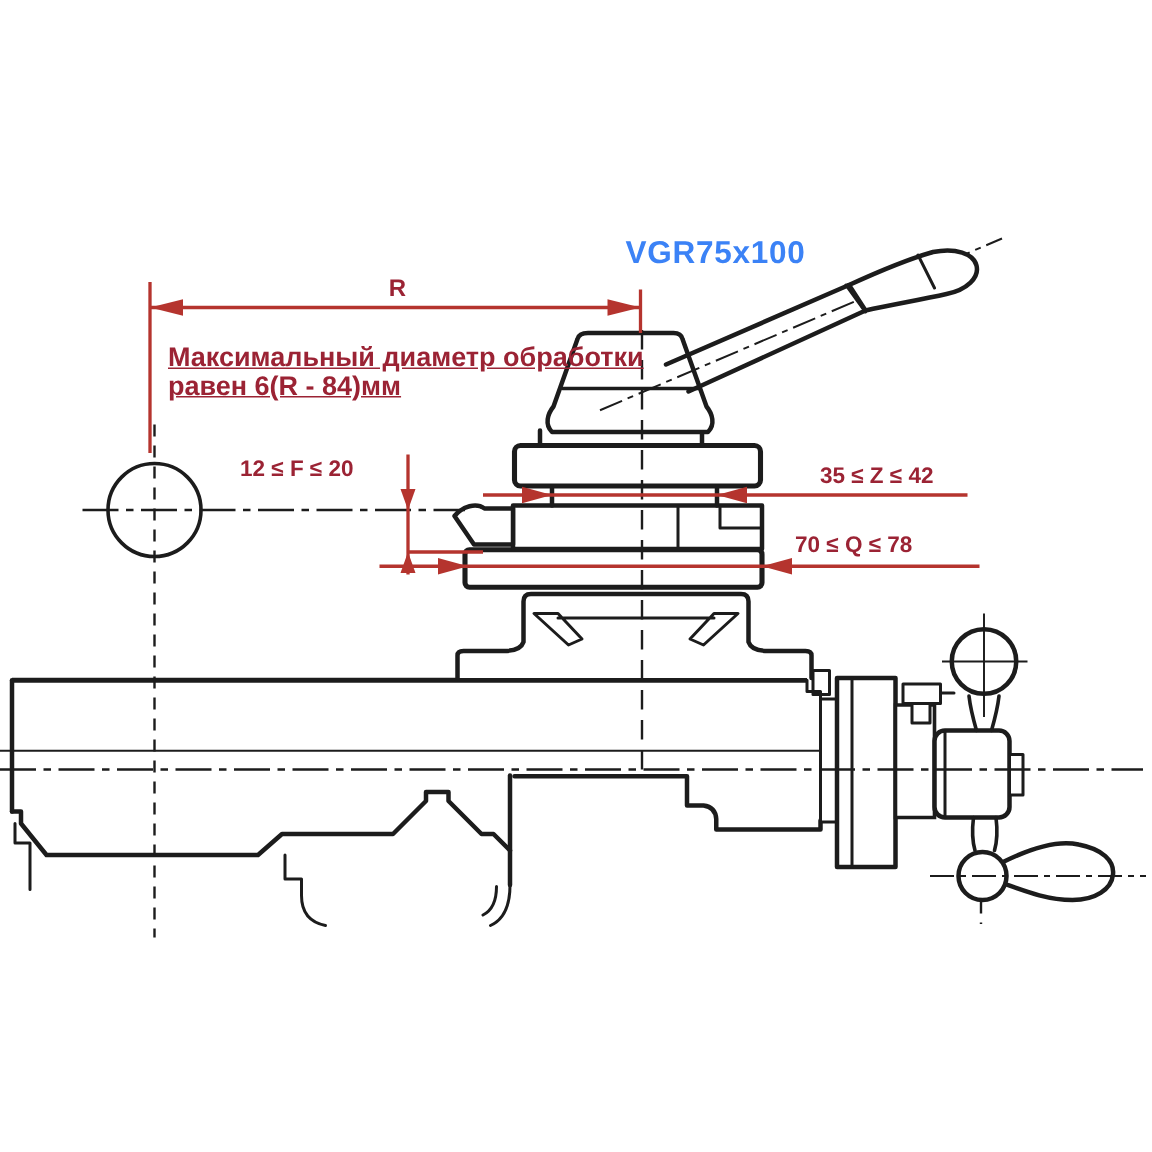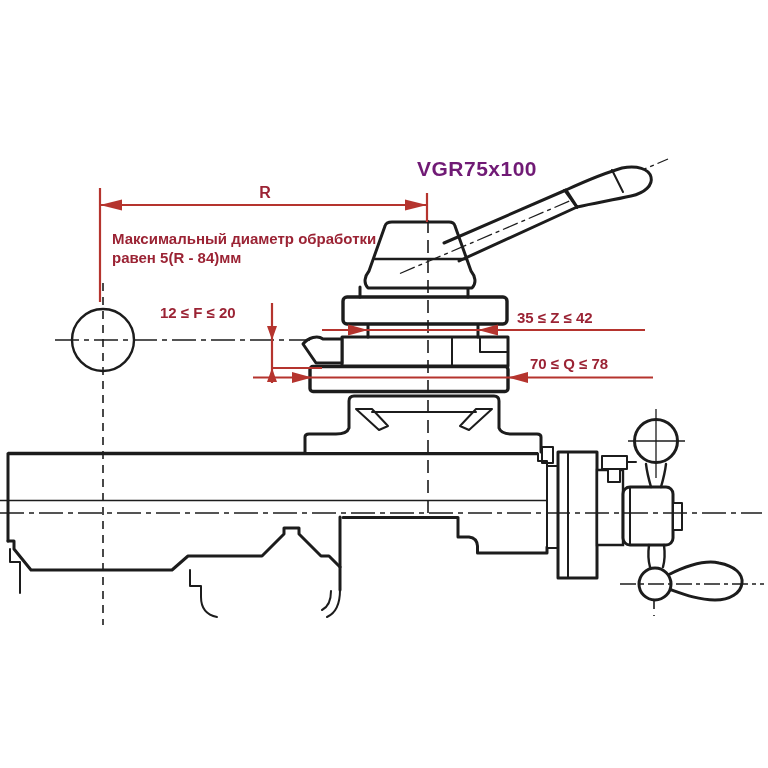--- a/index.html
+++ b/index.html
@@ -22,22 +22,22 @@
   .ink1{stroke:var(--ink);stroke-width:1.3;fill:none;}
   .w{fill:#fff;}
   .cdash{stroke:var(--ink);stroke-width:1.6;fill:none;stroke-dasharray:13 7;}
   .cdash2{stroke:var(--ink);stroke-width:1.6;fill:none;stroke-dasharray:8 6;}
   .cdashdot{stroke:var(--ink);stroke-width:1.6;fill:none;stroke-dasharray:24 5 5 5;}
   .cdashdot-thin{stroke:var(--ink);stroke-width:1.3;fill:none;stroke-dasharray:16 4 4 4;}
   .red{stroke:var(--dimension_red);stroke-width:2.2;fill:none;}
   .redfill{fill:var(--dimension_red);stroke:none;}
   
   .lbl{position:absolute;color:var(--label_maroon);font-weight:bold;white-space:nowrap;}
-  .title{position:absolute;color:#701a75;font-weight:bold;font-size:21px;letter-spacing:.5px;}
-  .note{font-size:15px;line-height:19.5px;}
+  .title{position:absolute;color:#3b82f6;font-weight:bold;font-size:21px;letter-spacing:.5px;}
+  .note{font-size:18px;line-height:19.5px;text-decoration:underline;}
   .dim{font-size:15px;}
 </style>
 </head>
 <body>
 
 <div id="stage">
 
   <svg width="768" height="768" viewBox="0 0 768 768">
 
     <g>
@@ -131,22 +131,22 @@
 
       <path class="red" d="M253,377.5 H653"></path>
       <polygon class="redfill" points="312,377.5 292,372 292,383"></polygon>
       <polygon class="redfill" points="508,377.5 528,372 528,383"></polygon>
     </g>
   </svg>
 
   <div class="title" style="left:402px;top:157px;width:150px;text-align:center;">VGR75x100</div>
 
   <div class="lbl note" style="left:112px;top:229px;">Максимальный диаметр обработки</div>
-  <div class="lbl note" style="left:112px;top:248px;">равен 5(R - 84)мм</div>
+  <div class="lbl note" style="left:112px;top:248px;">равен 6(R - 84)мм</div>
 
   <div class="lbl dim" style="left:250px;top:184px;width:30px;text-align:center;font-size:16px;">R</div>
 
   <div class="lbl dim" style="left:160px;top:304px;width:103px;text-align:left;">12 ≤ F ≤ 20</div>
 
-  <div class="lbl dim" style="left:517px;top:309px;width:135px;">35 ≤ Z ≤ 42</div>
+  <div class="lbl dim" style="left:517px;top:309px;width:135px;text-align:center;">35 ≤ Z ≤ 42</div>
 
   <div class="lbl dim" style="left:530px;top:355px;width:135px;text-align:left;">70 ≤ Q ≤ 78</div>
 </div>
 
 </body></html>

